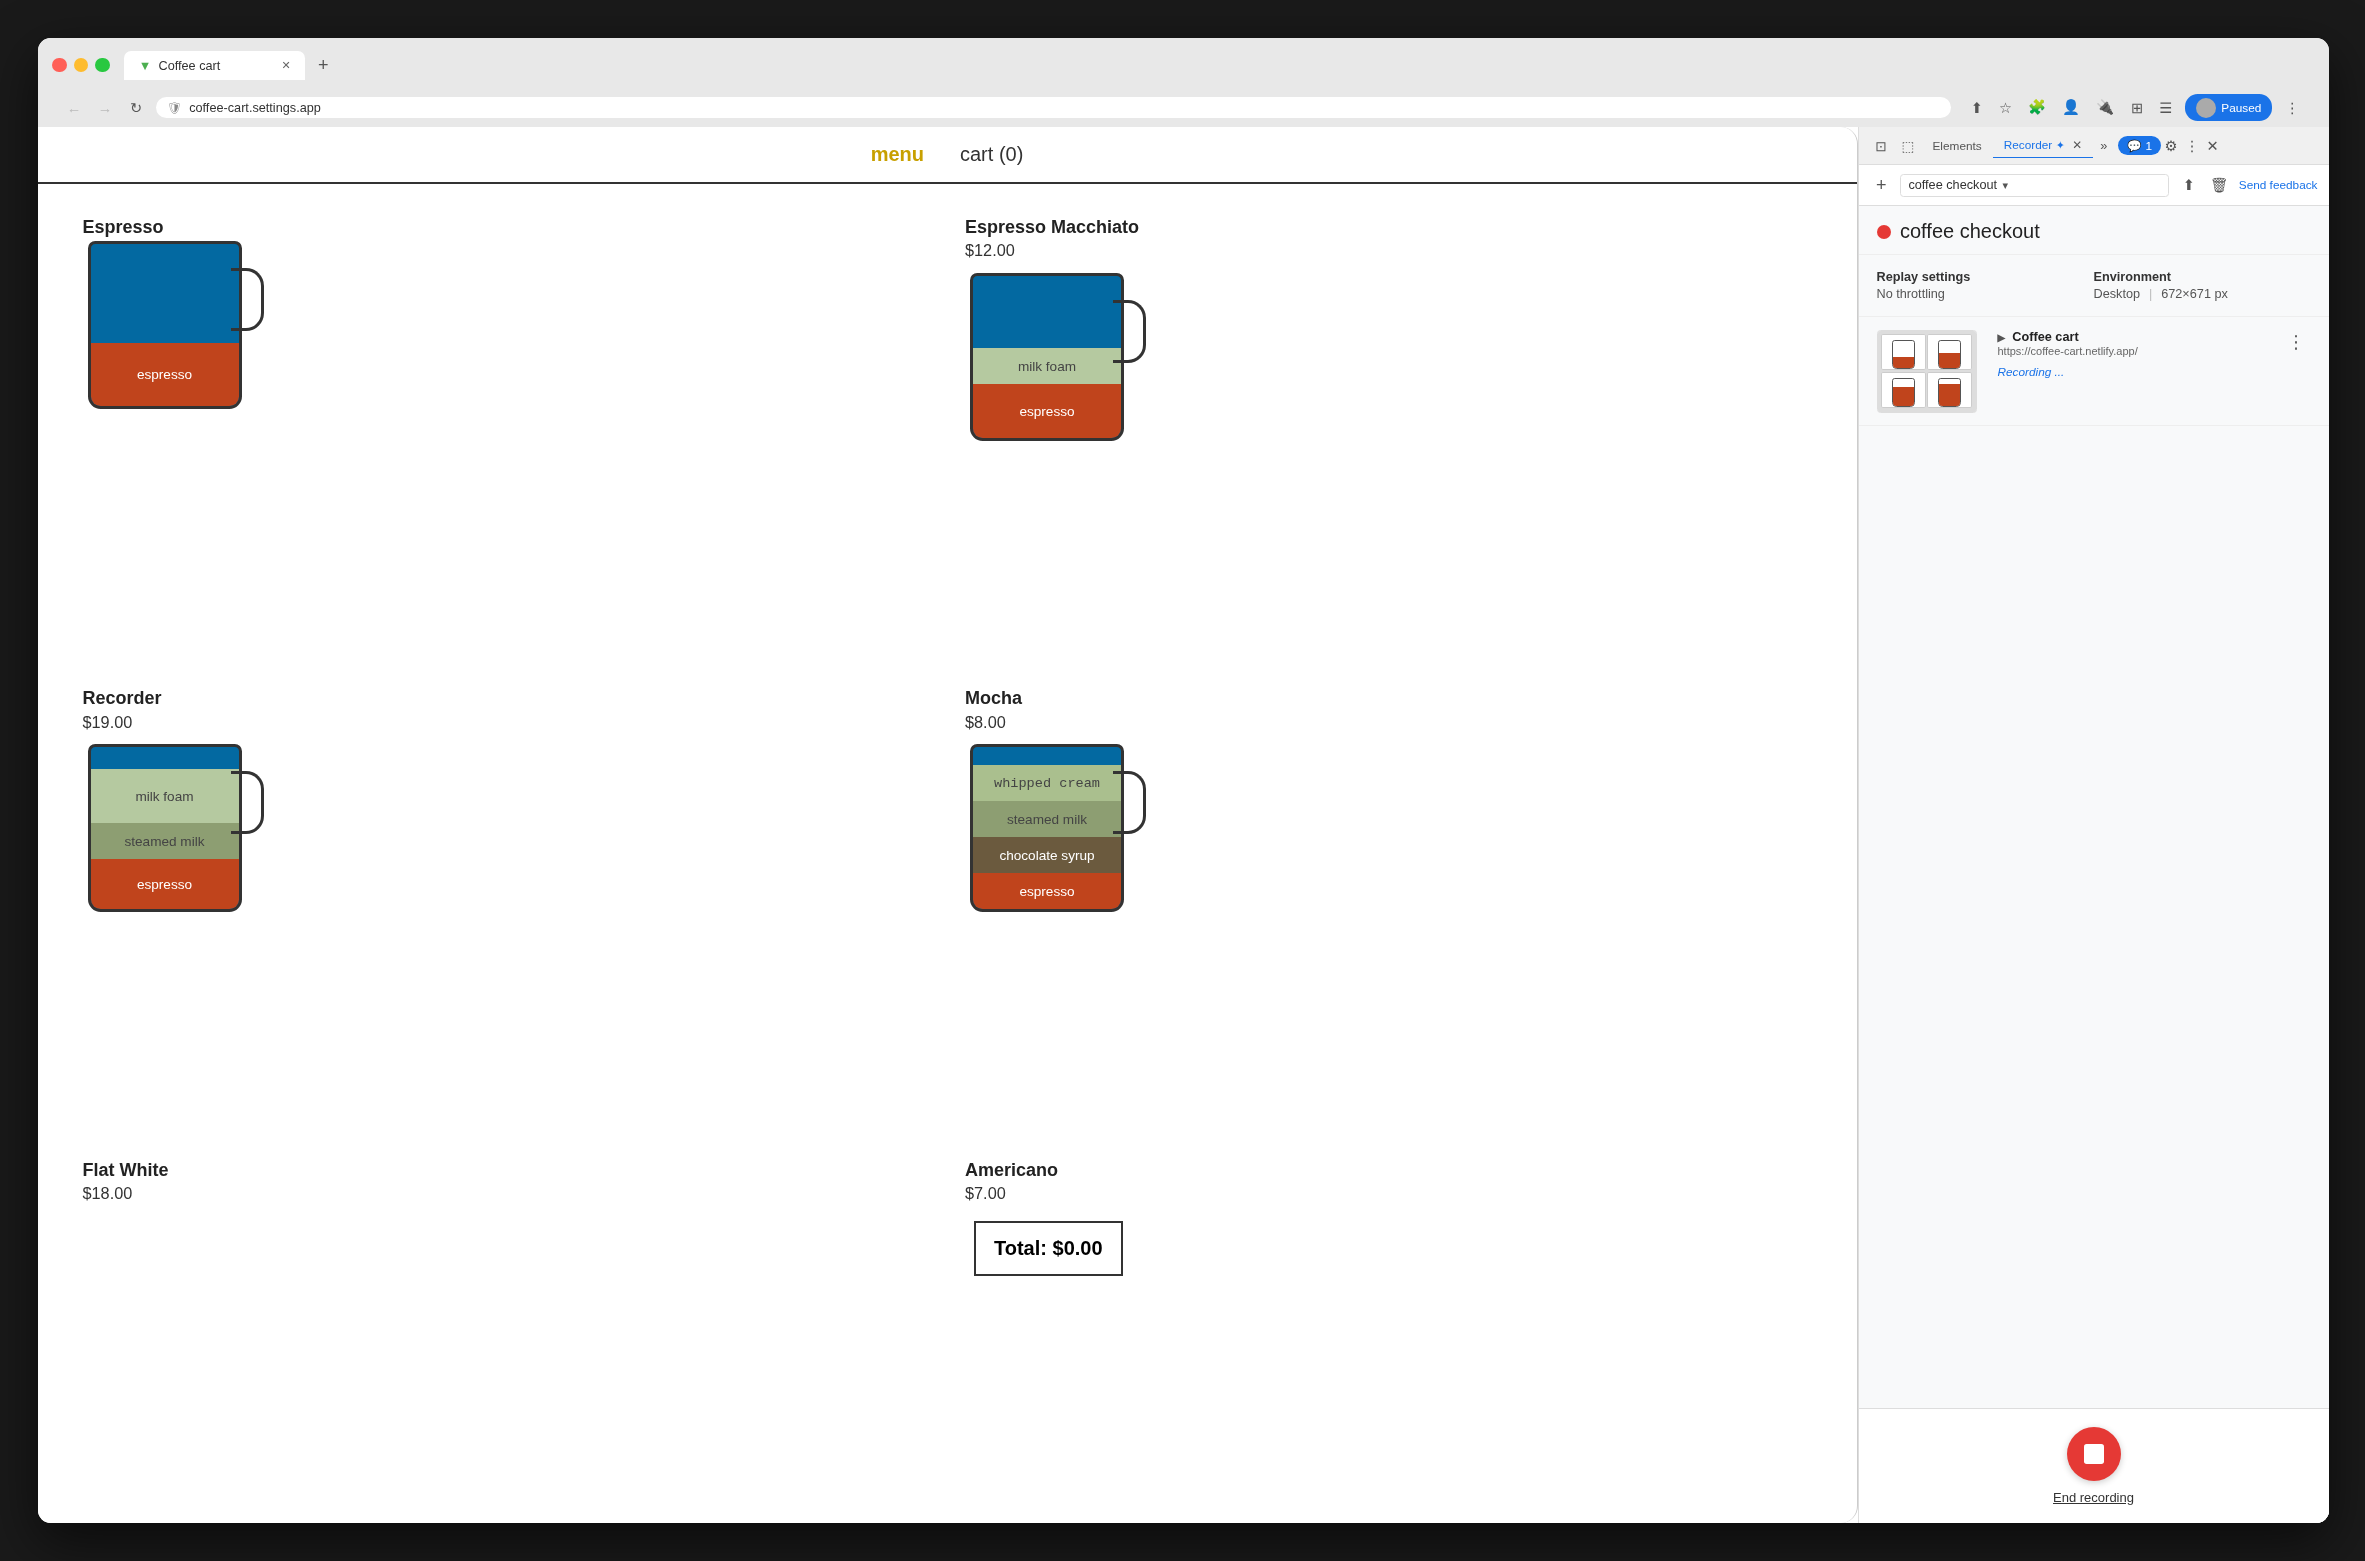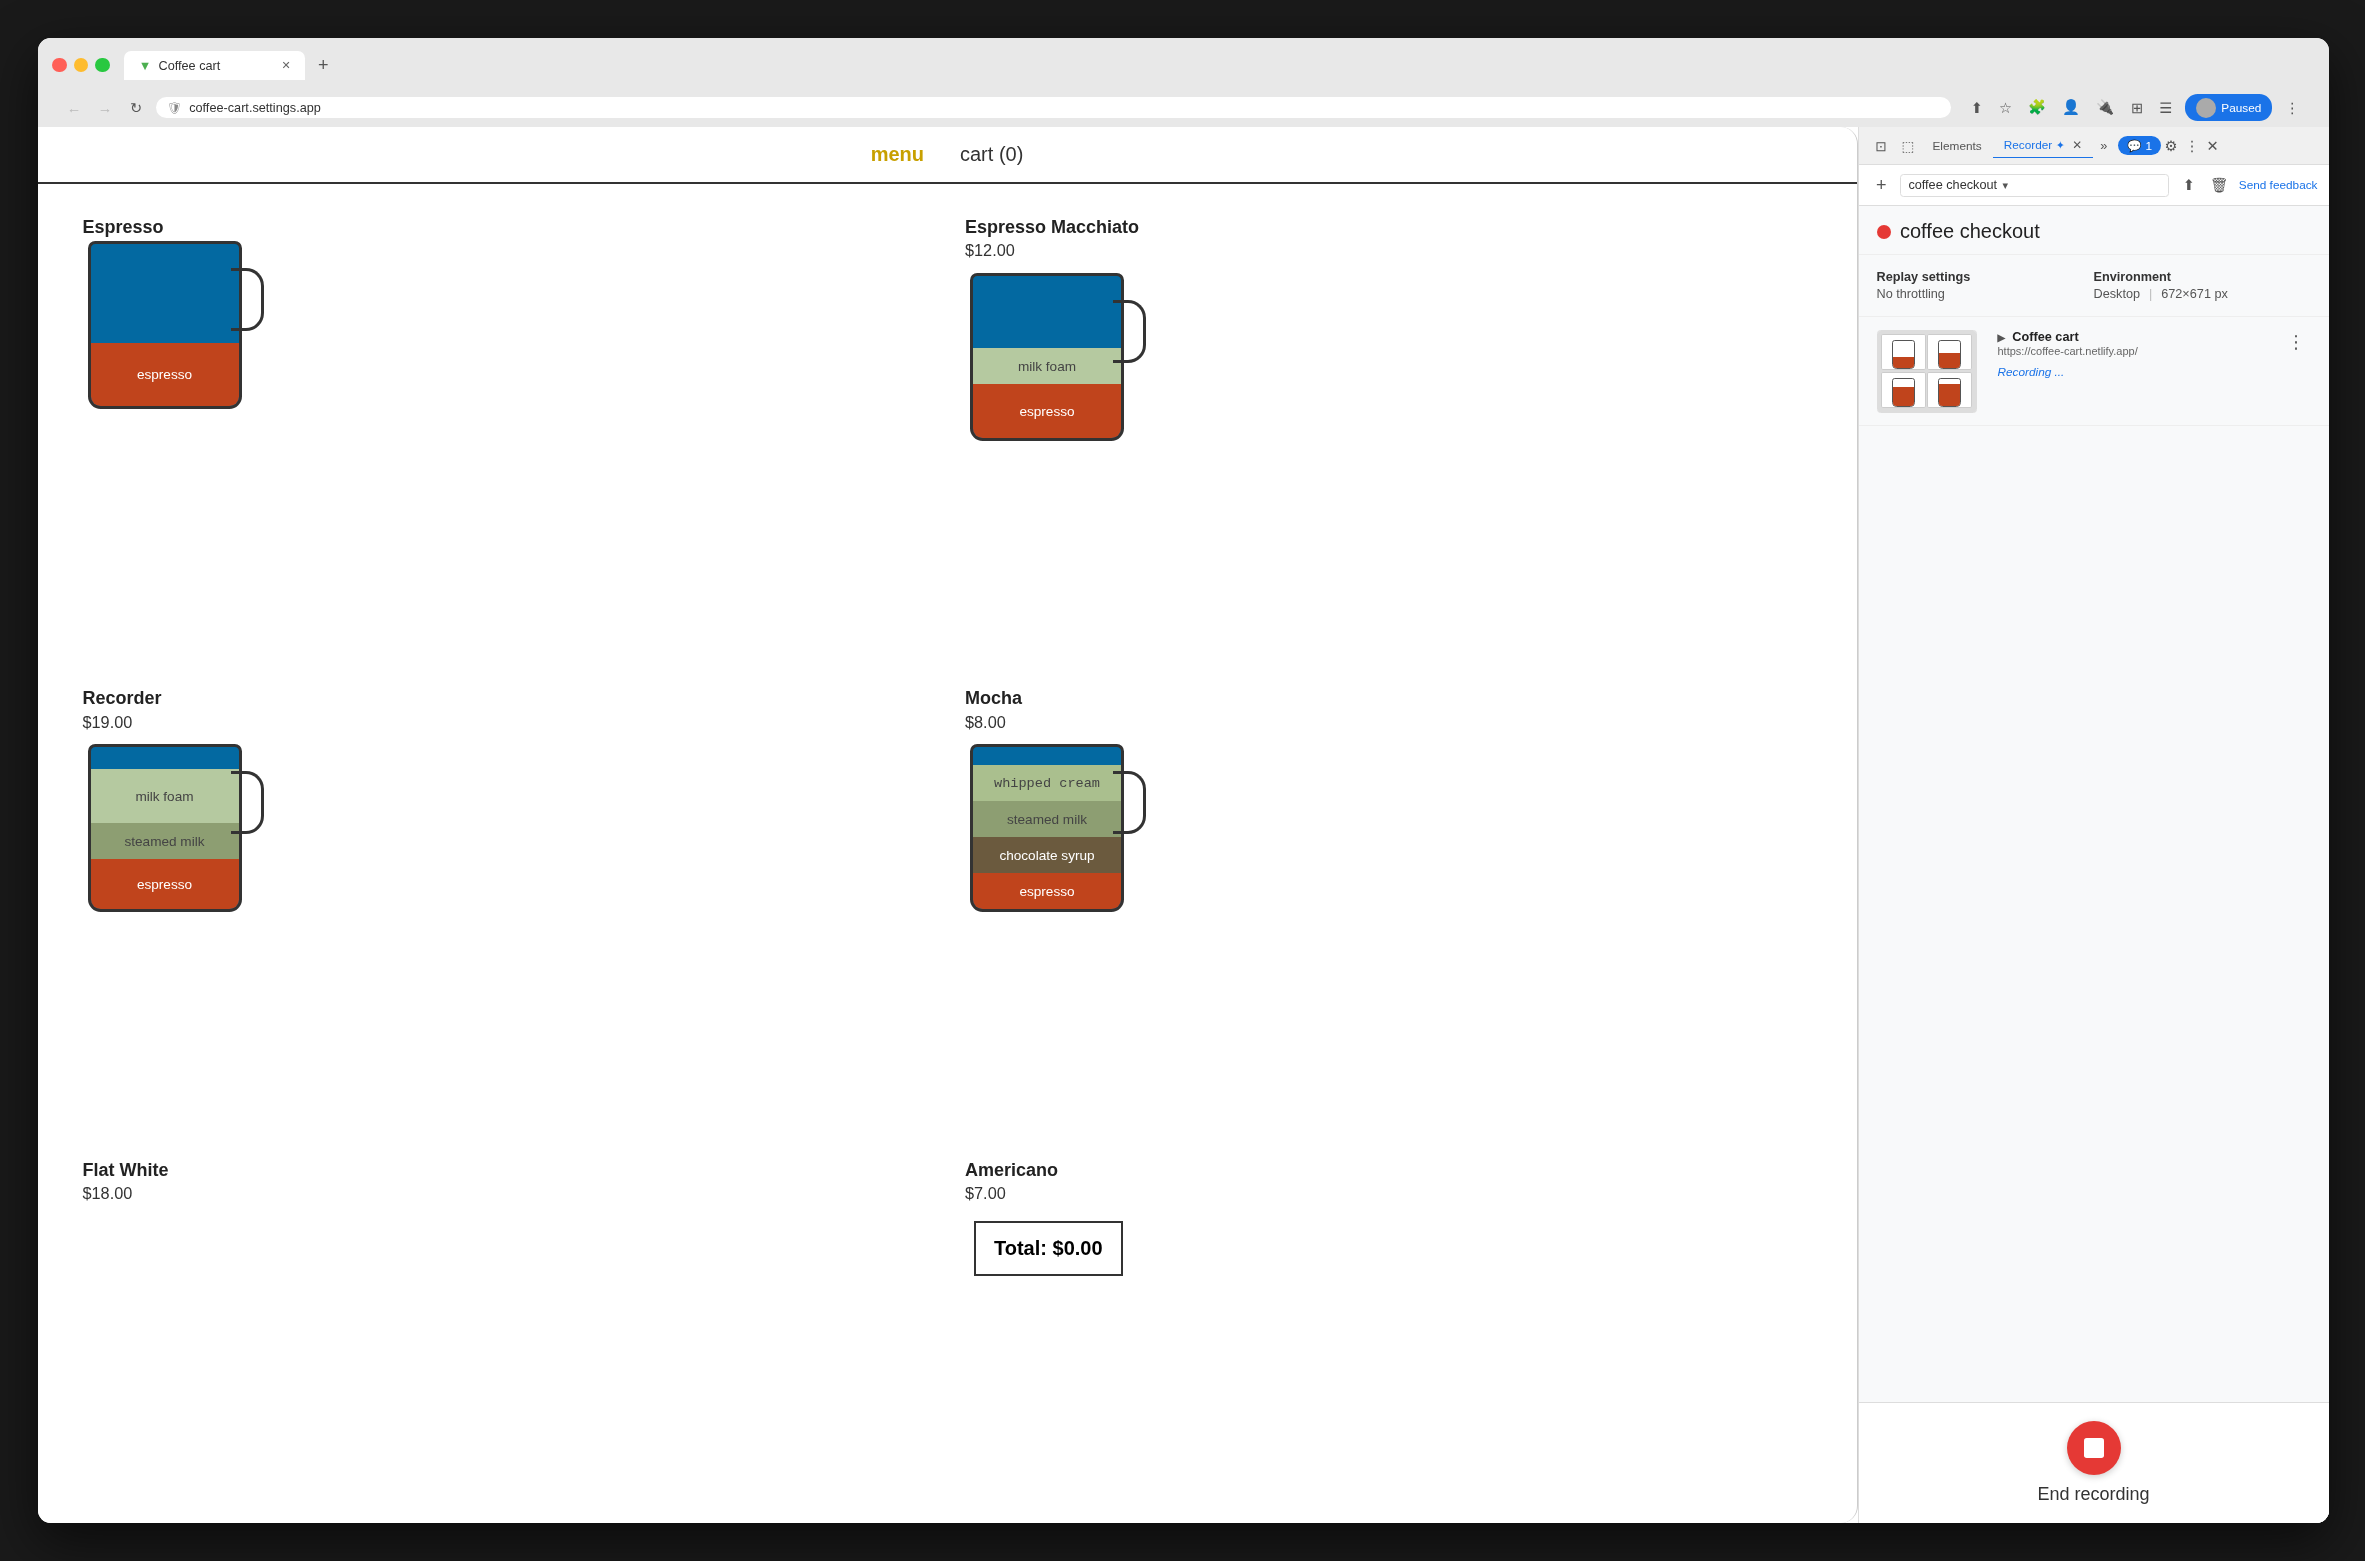--- a/index.html
+++ b/index.html
@@ -549,22 +549,23 @@
       cursor: pointer;
       box-shadow: 0 1.8px 7.2px rgba(0,0,0,0.2);
     }
     .stop-icon {
       width: 20px;
       height: 20px;
       background: white;
       border-radius: 2.7px;
     }
     .stop-label {
-      font-size: 18px;
+      font-size: 13px;
       color: #333;
+      text-decoration: underline;
     }
   </style>
 </head>
 <body>
 
 <div class="browser-window">
 
   <div class="browser-chrome">
     <div class="title-bar">
       <div class="traffic-lights">

